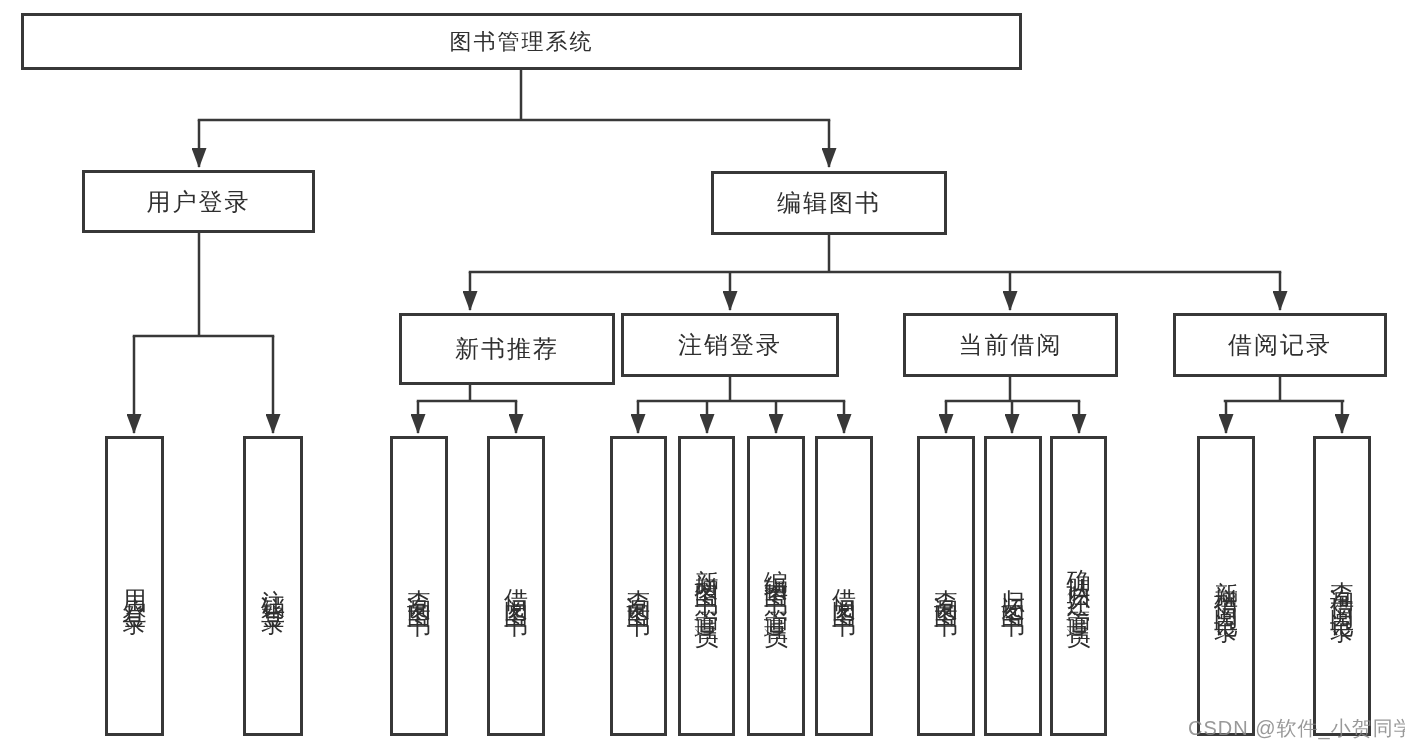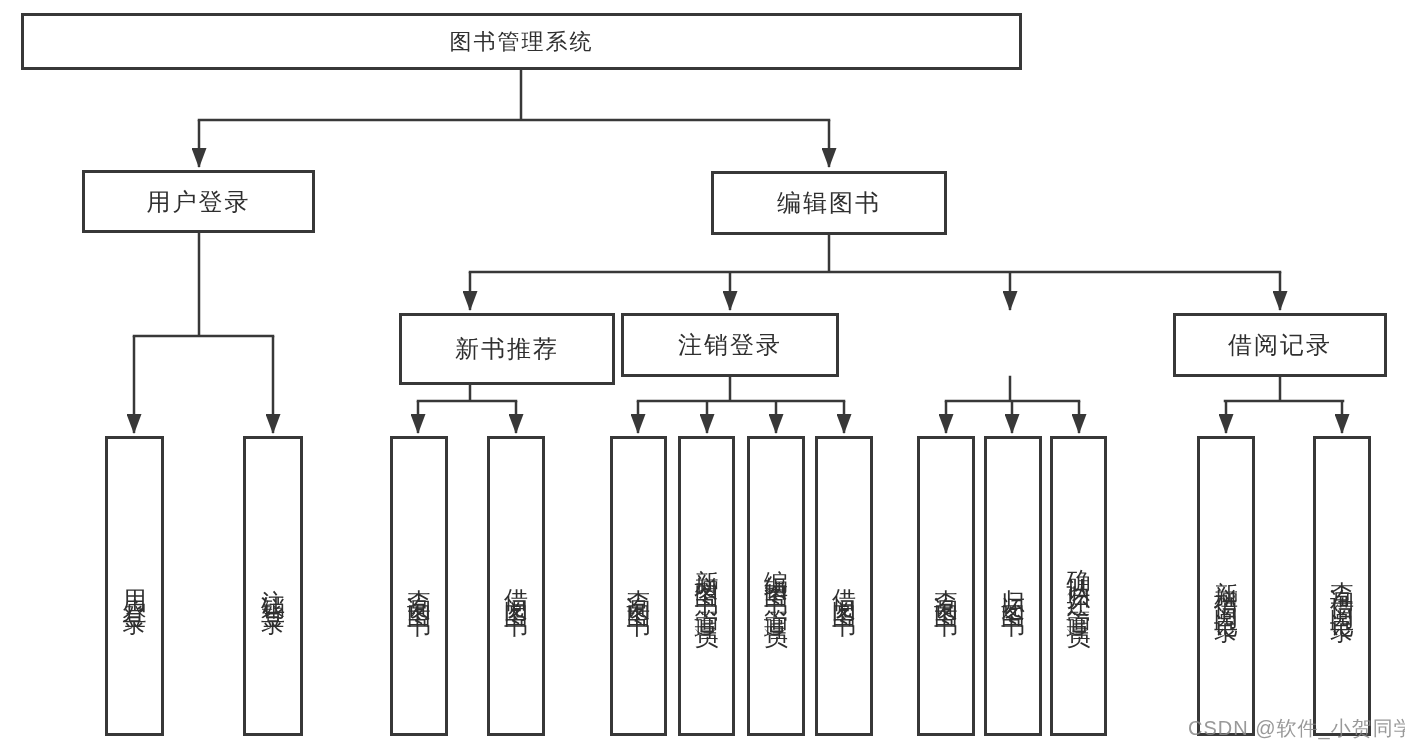--- a/index.html
+++ b/index.html
@@ -90,20 +90,21 @@
     </g>
   </svg>
 
   <div class="box h" style="left:21px; top:13px; width:1001px; height:57px;">图书管理系统</div>
 
   <div class="box h lvl" style="left:82px; top:170px; width:233px; height:63px;">用户登录</div>
   <div class="box h lvl" style="left:711px; top:171px; width:236px; height:64px;">编辑图书</div>
 
   <div class="box h lvl" style="left:362px; top:313px; width:216px; height:72px;margin-left:37px;">新书推荐</div>
   <div class="box h lvl" style="left:621px; top:313px; width:218px; height:64px;">注销登录</div>
+  <div class="box h lvl" style="left:903px; top:313px; width:215px; height:64px;">当前借阅</div>
   <div class="box h lvl" style="left:1173px; top:313px; width:214px; height:64px;">借阅记录</div>
 
   <div class="box v" style="left:105px; top:436px; width:59px; height:300px;">用户登录</div>
   <div class="box v" style="left:243px; top:436px; width:60px; height:300px;">注销登录</div>
 
   <div class="box v" style="left:390px; top:436px; width:58px; height:300px;">查询图书</div>
   <div class="box v" style="left:487px; top:436px; width:58px; height:300px;">借阅图书</div>
 
   <div class="box v" style="left:610px; top:436px; width:57px; height:300px;">查询图书</div>
   <div class="box v" style="left:678px; top:436px; width:57px; height:300px;">新增图书（管理员）</div>

